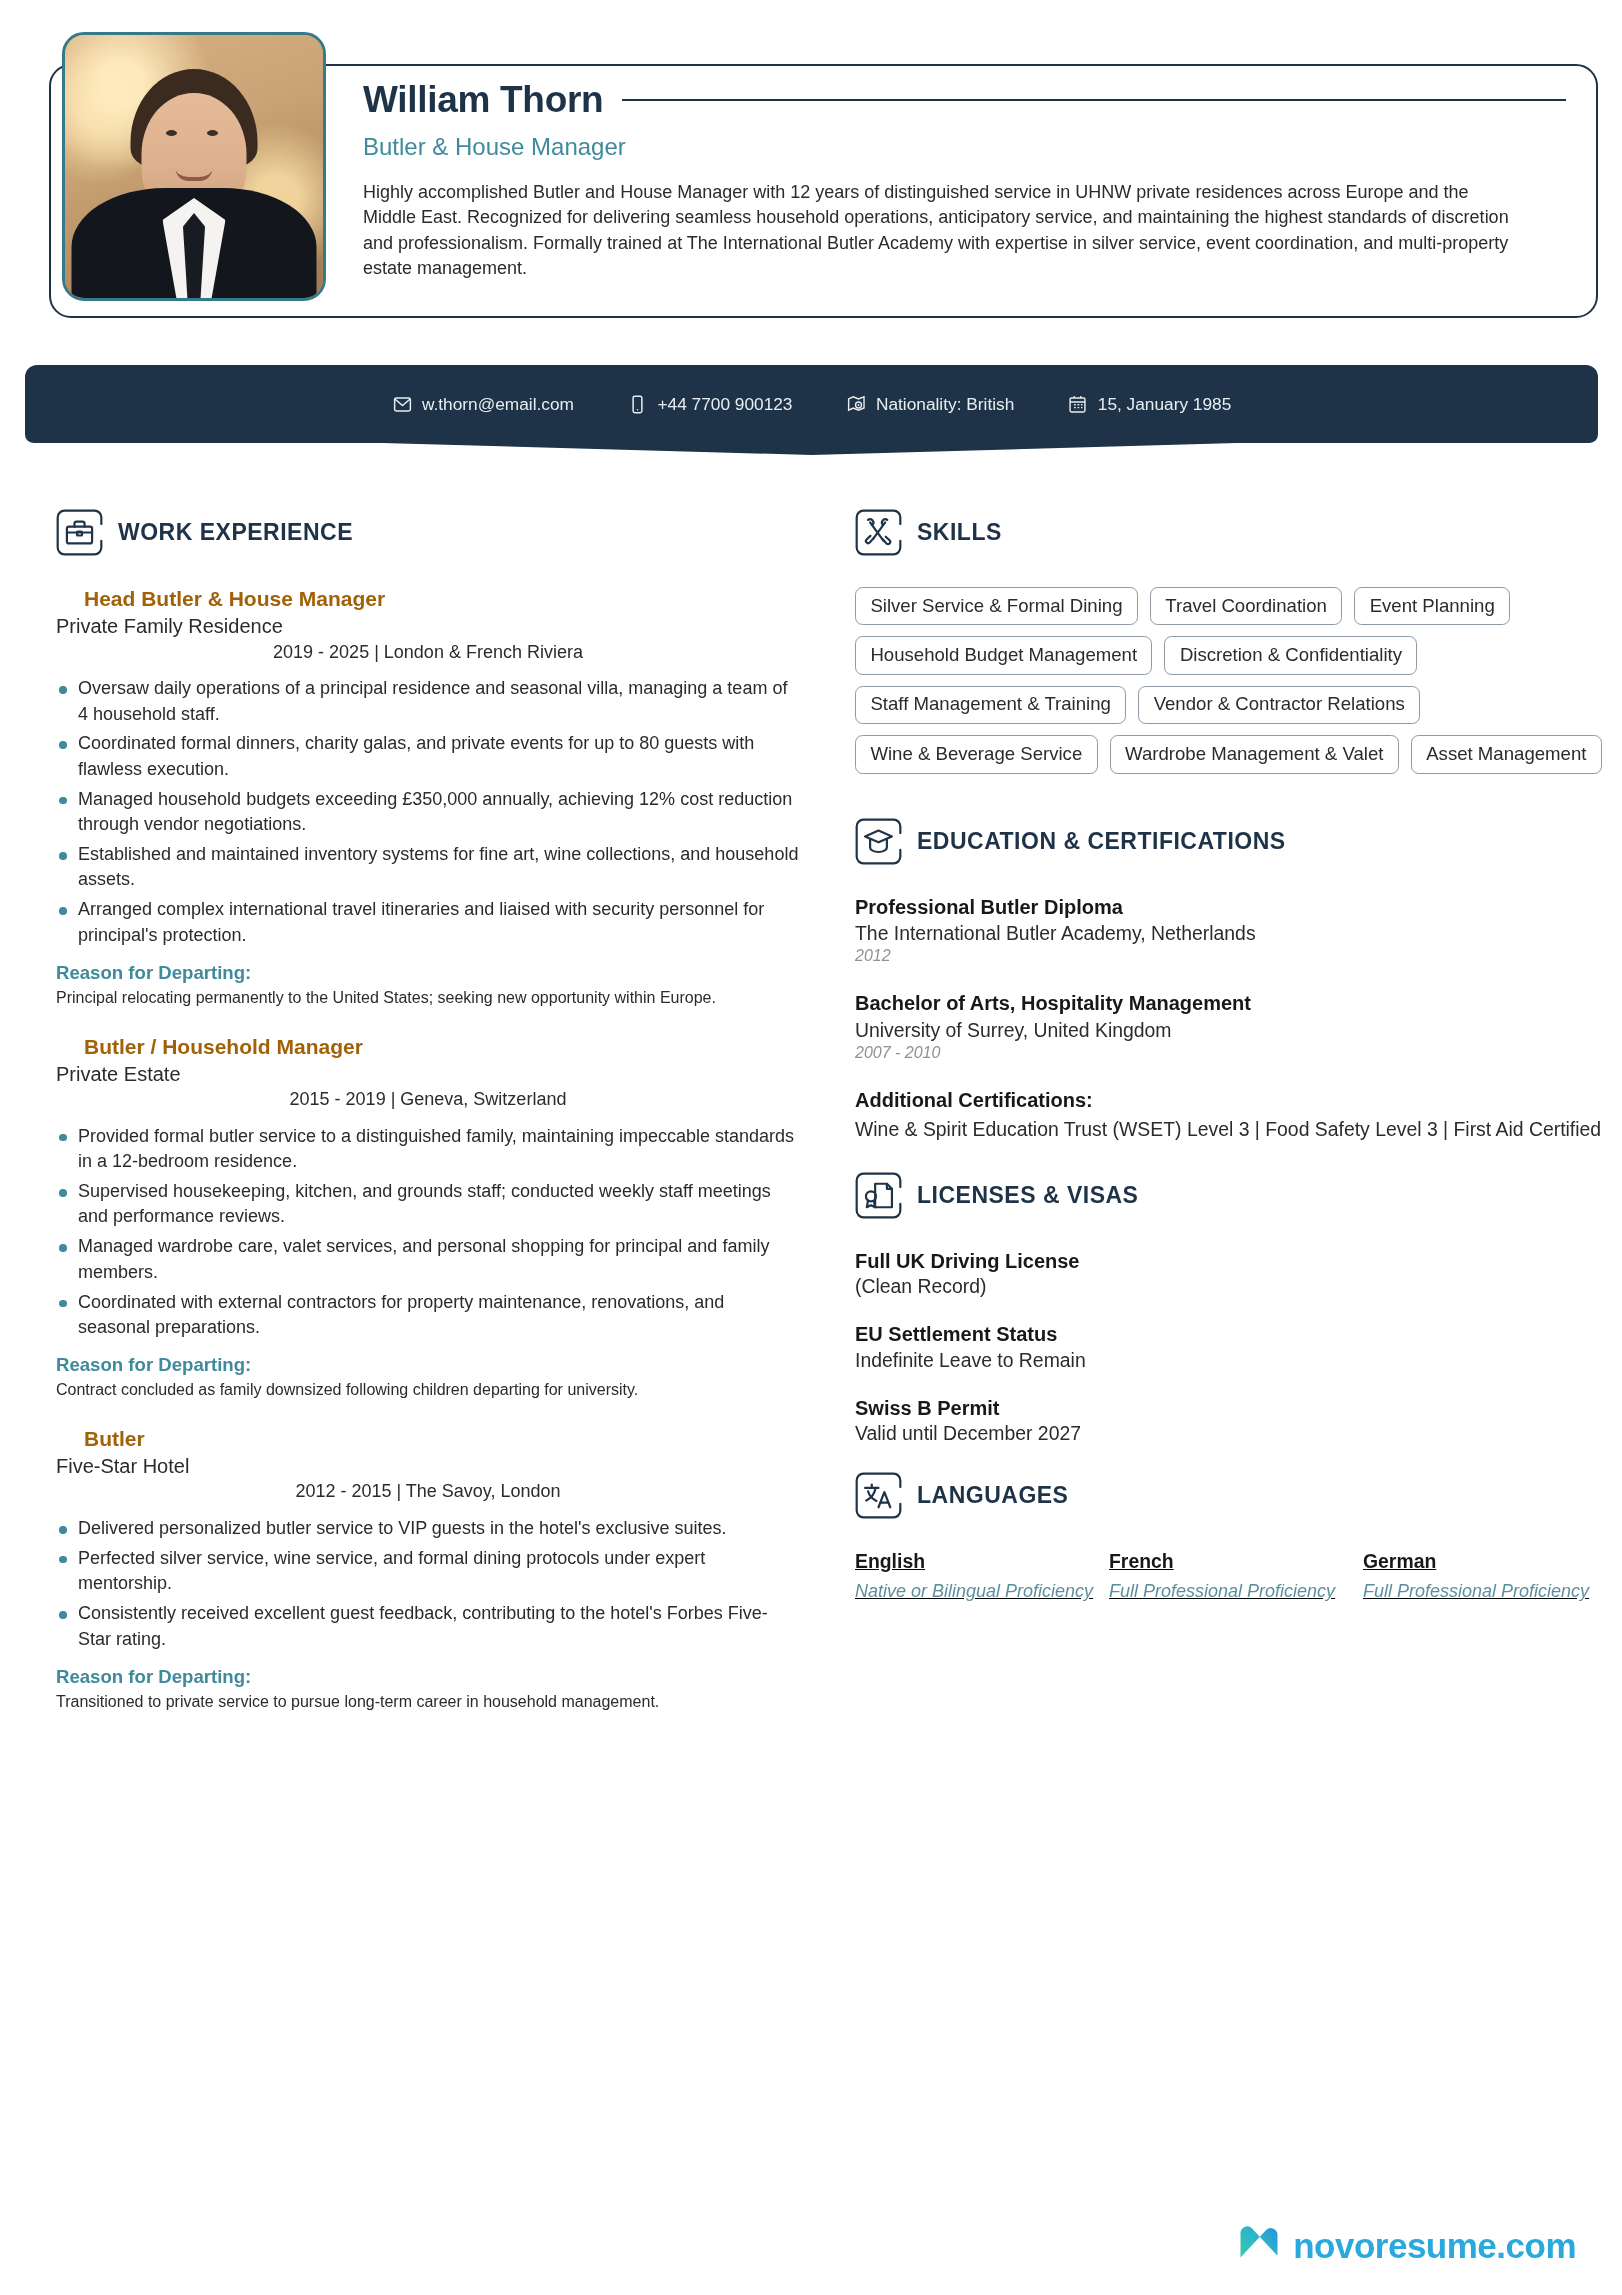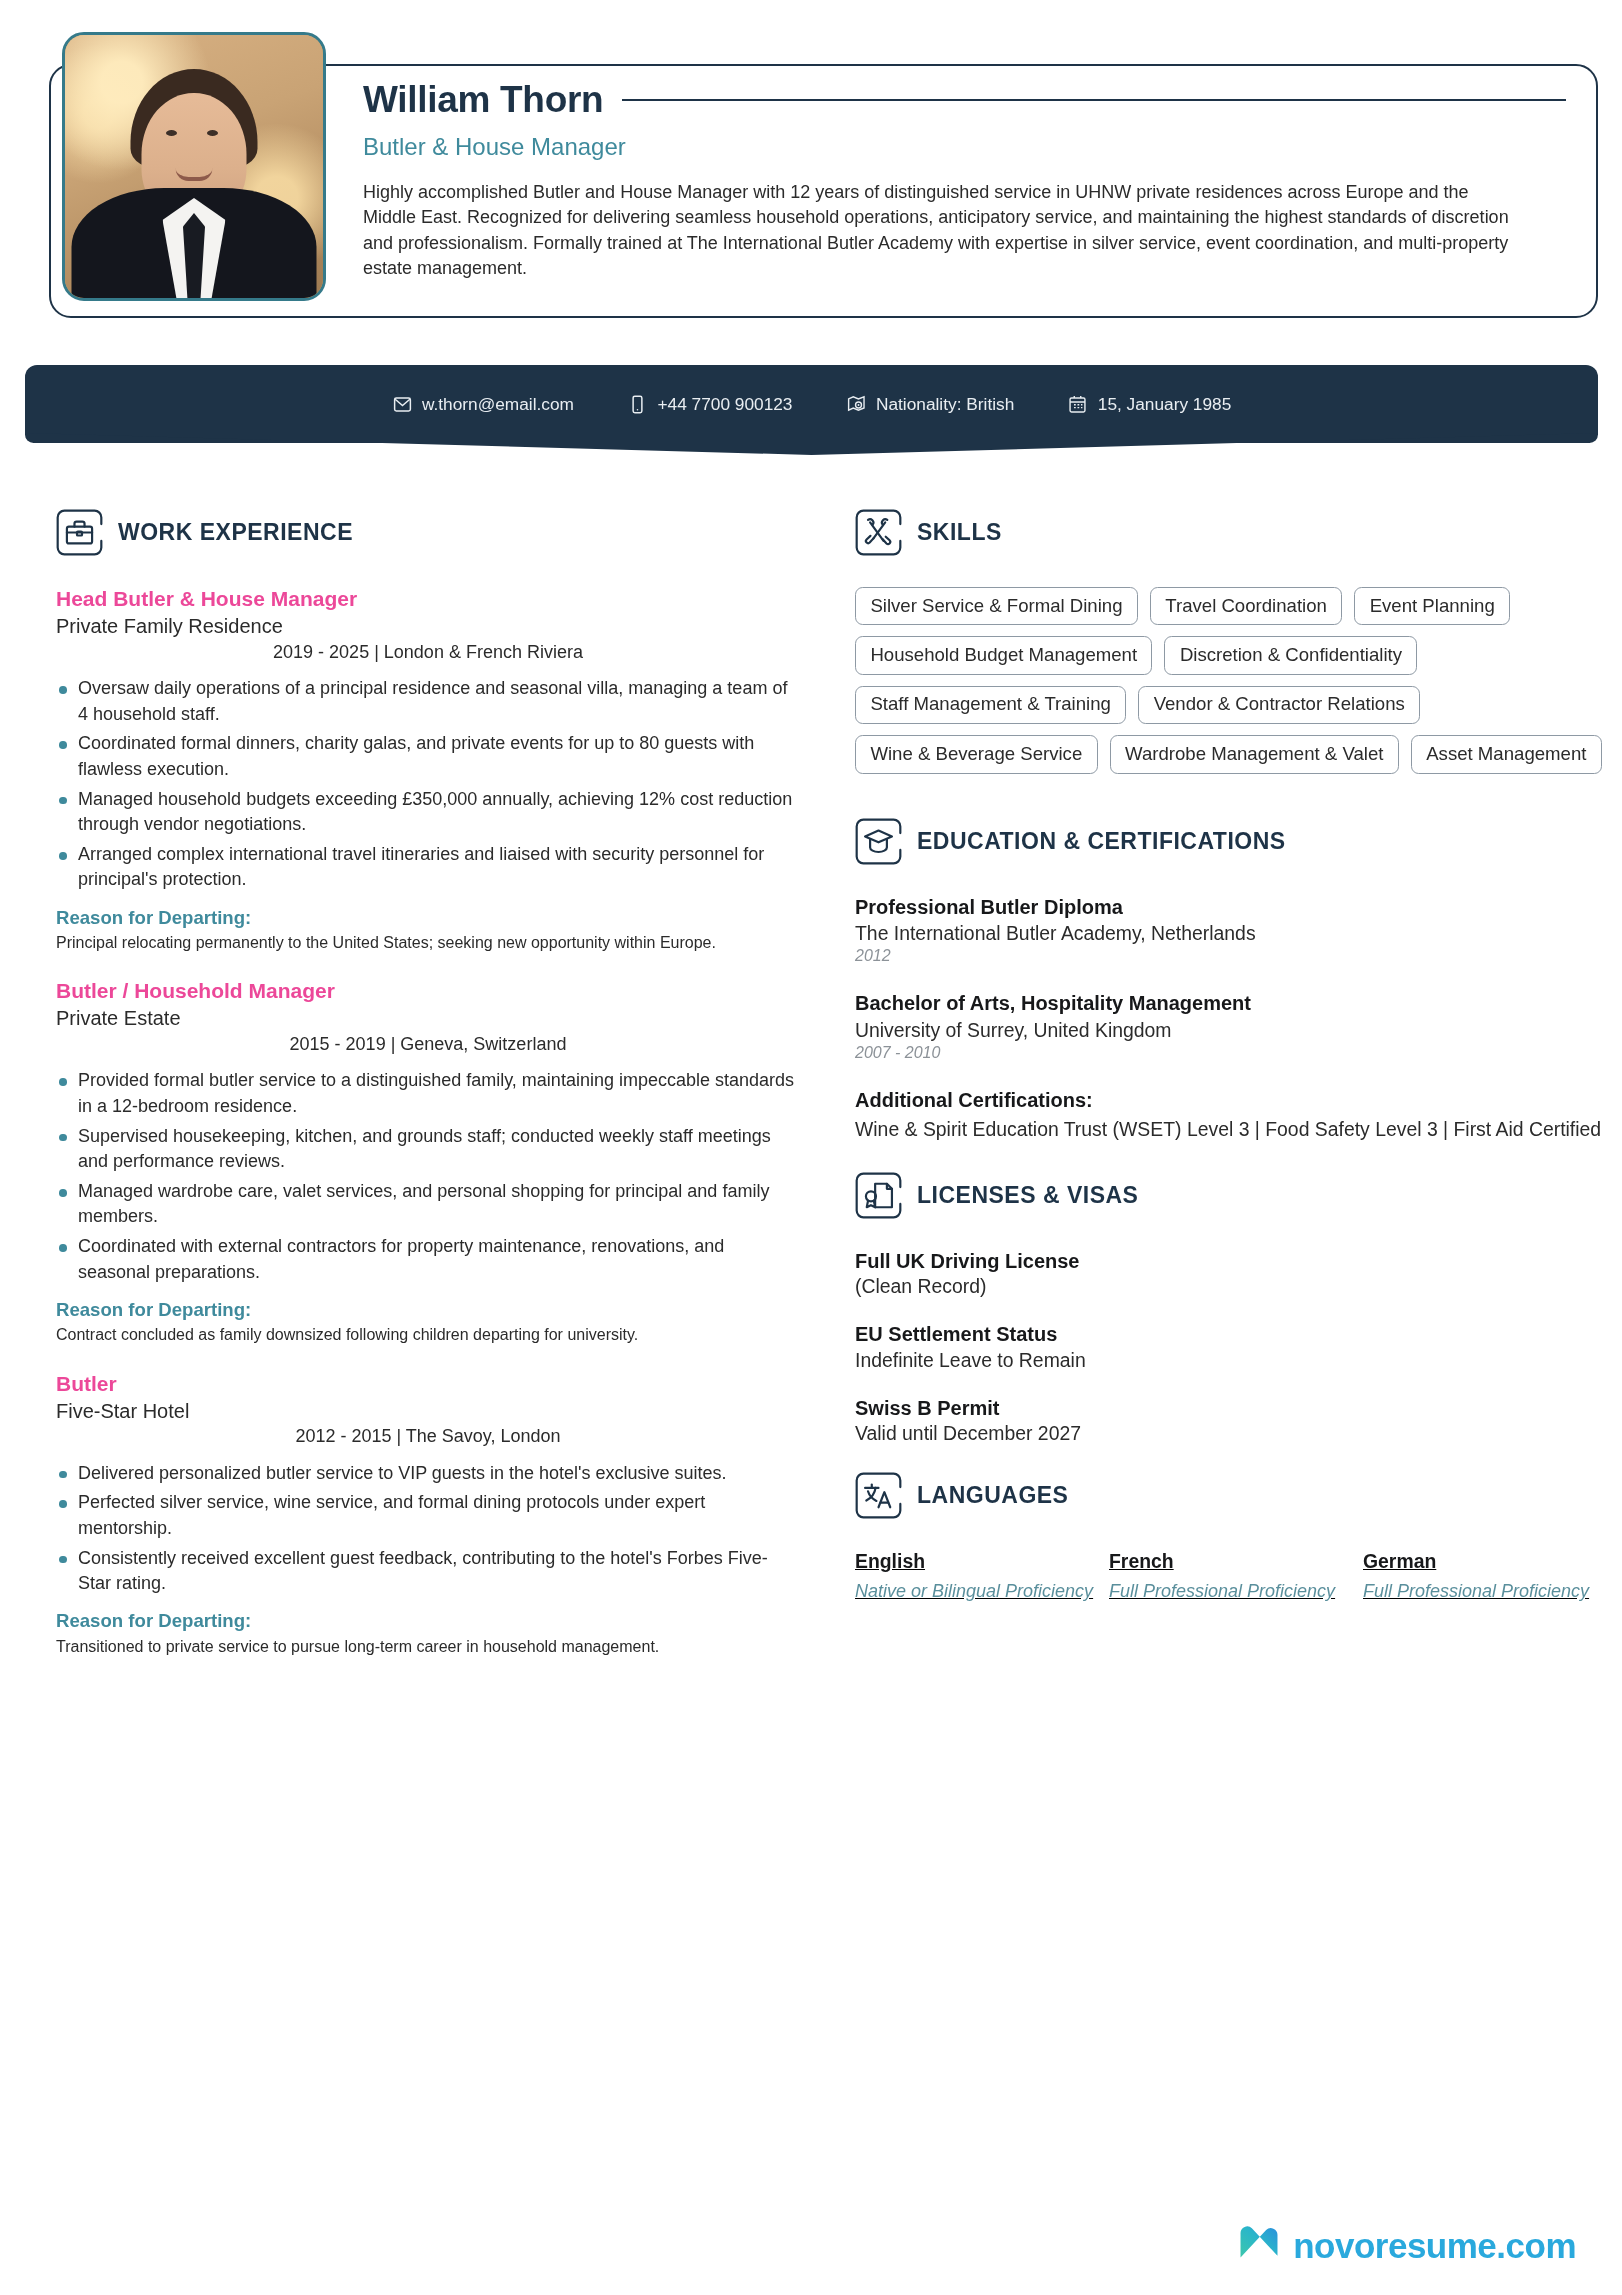--- a/index.html
+++ b/index.html
@@ -168,21 +168,21 @@
     width: 47px; height: 51px; flex: none;
     position: relative;
   }
   .sec-icon svg { display: block; }
   .sec-title {
     font-size: 23px; font-weight: 700; color: #1e3347; letter-spacing: 0.5px;
   }
 
   
   .job { margin-bottom: 25px; }
-  .job-role { font-size: 21px; font-weight: 700; color: #ec4899; margin-bottom: 4.2px; }
+  .job-role { font-size: 21px; font-weight: 700; color: #a16207; margin-bottom: 4.2px; margin-left: 28px; }
   .job-company { font-size: 20px; color: #2b2b2b; margin-bottom: 3.4px; }
   .job-meta { font-size: 18px; color: #2b2b2b; margin-bottom: 13.5px; text-align: center; }
 
   ul.bullets { list-style: none; }
   ul.bullets li {
     position: relative;
     padding-left: 22px;
     font-size: 18px;
     line-height: 1.42;
     color: #2b2b2b;
@@ -348,20 +348,21 @@
       </div>
 
       <div class="job">
         <div class="job-role">Head Butler &amp; House Manager</div>
         <div class="job-company">Private Family Residence</div>
         <div class="job-meta">2019 - 2025  |  London &amp; French Riviera</div>
         <ul class="bullets">
           <li>Oversaw daily operations of a principal residence and seasonal villa, managing a team of 4 household staff.</li>
           <li>Coordinated formal dinners, charity galas, and private events for up to 80 guests with flawless execution.</li>
           <li>Managed household budgets exceeding £350,000 annually, achieving 12% cost reduction through vendor negotiations.</li>
+          <li>Established and maintained inventory systems for fine art, wine collections, and household assets.</li>
           <li>Arranged complex international travel itineraries and liaised with security personnel for principal's protection.</li>
         </ul>
         <div class="reason-label">Reason for Departing:</div>
         <div class="reason-text">Principal relocating permanently to the United States; seeking new opportunity within Europe.</div>
       </div>
 
       <div class="job">
         <div class="job-role">Butler / Household Manager</div>
         <div class="job-company">Private Estate</div>
         <div class="job-meta">2015 - 2019  |  Geneva, Switzerland</div>

